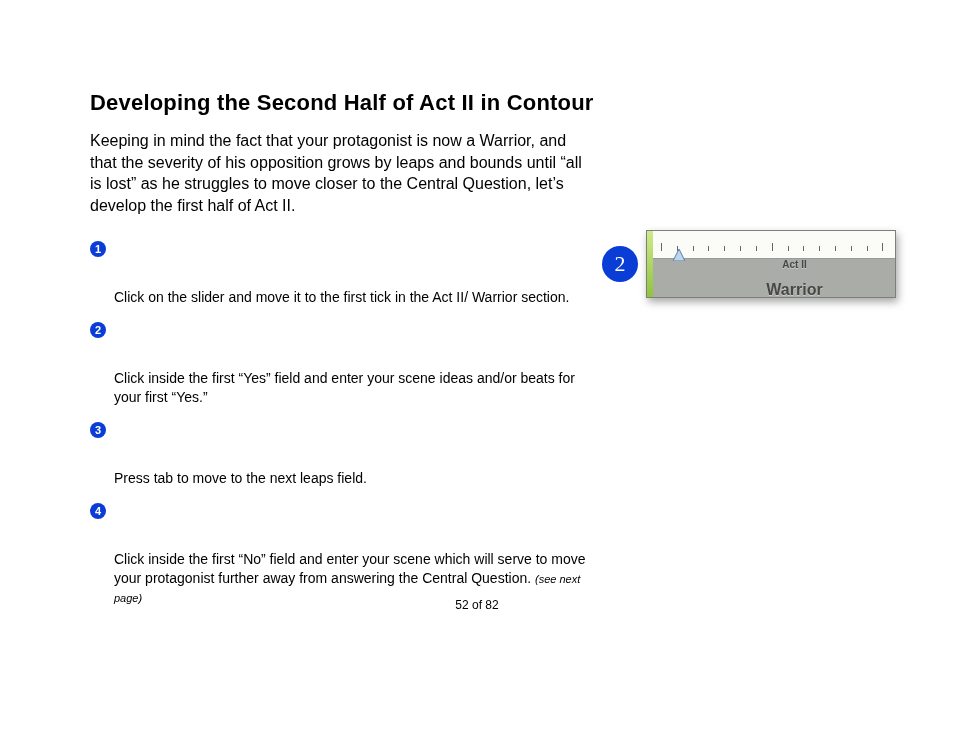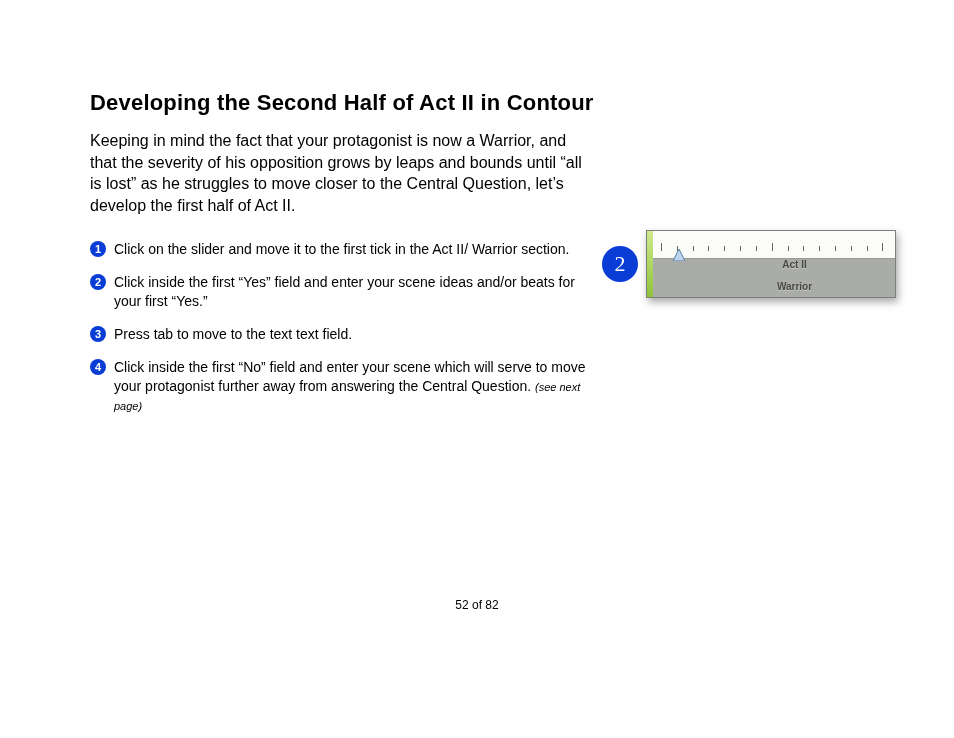--- a/index.html
+++ b/index.html
@@ -51,20 +51,21 @@
     font-size: 11px;
     font-weight: 700;
     display: flex;
     align-items: center;
     justify-content: center;
     margin-top: 1px;
     font-family: Arial, sans-serif;
   }
   .step-text {
     flex: 1 1 auto;
+    margin-top: 48px;
   }
   .hint {
     font-style: italic;
     font-size: 11px;
   }
   .page-num {
     position: absolute;
     bottom: 42px;
     left: 0;
     width: 100%;
@@ -159,21 +160,21 @@
     gap: 12px;
     padding-left: 41px;
   }
   .lbl-a {
     font-size: 10px;
     font-weight: 700;
     color: #474747;
     text-shadow: 0 1px 0 rgba(255,255,255,0.4);
   }
   .lbl-b {
-    font-size: 10px;
+    font-size: 16px;
     font-weight: 700;
     color: #474747;
     text-shadow: 0 1px 0 rgba(255,255,255,0.4);
     margin-top: -1px;
   }
 </style>
 </head>
 <body>
 
 <div class="page">
@@ -186,21 +187,21 @@
     <div class="step">
       <div class="bullet">1</div>
       <div class="step-text">Click on the slider and move it to the first tick in the Act II/ Warrior section.</div>
     </div>
     <div class="step">
       <div class="bullet">2</div>
       <div class="step-text">Click inside the first “Yes” field and enter your scene ideas and/or beats for your first “Yes.”</div>
     </div>
     <div class="step">
       <div class="bullet">3</div>
-      <div class="step-text">Press tab to move to the text text field.</div>
+      <div class="step-text">Press tab to move to the next leaps field.</div>
     </div>
     <div class="step">
       <div class="bullet">4</div>
       <div class="step-text">
         <span>Click inside the first “No” field and enter your scene which will serve to move your protagonist further away from answering the Central Question.</span>
         <span class="hint">(see next page)</span>
       </div>
     </div>
   </div>
 

